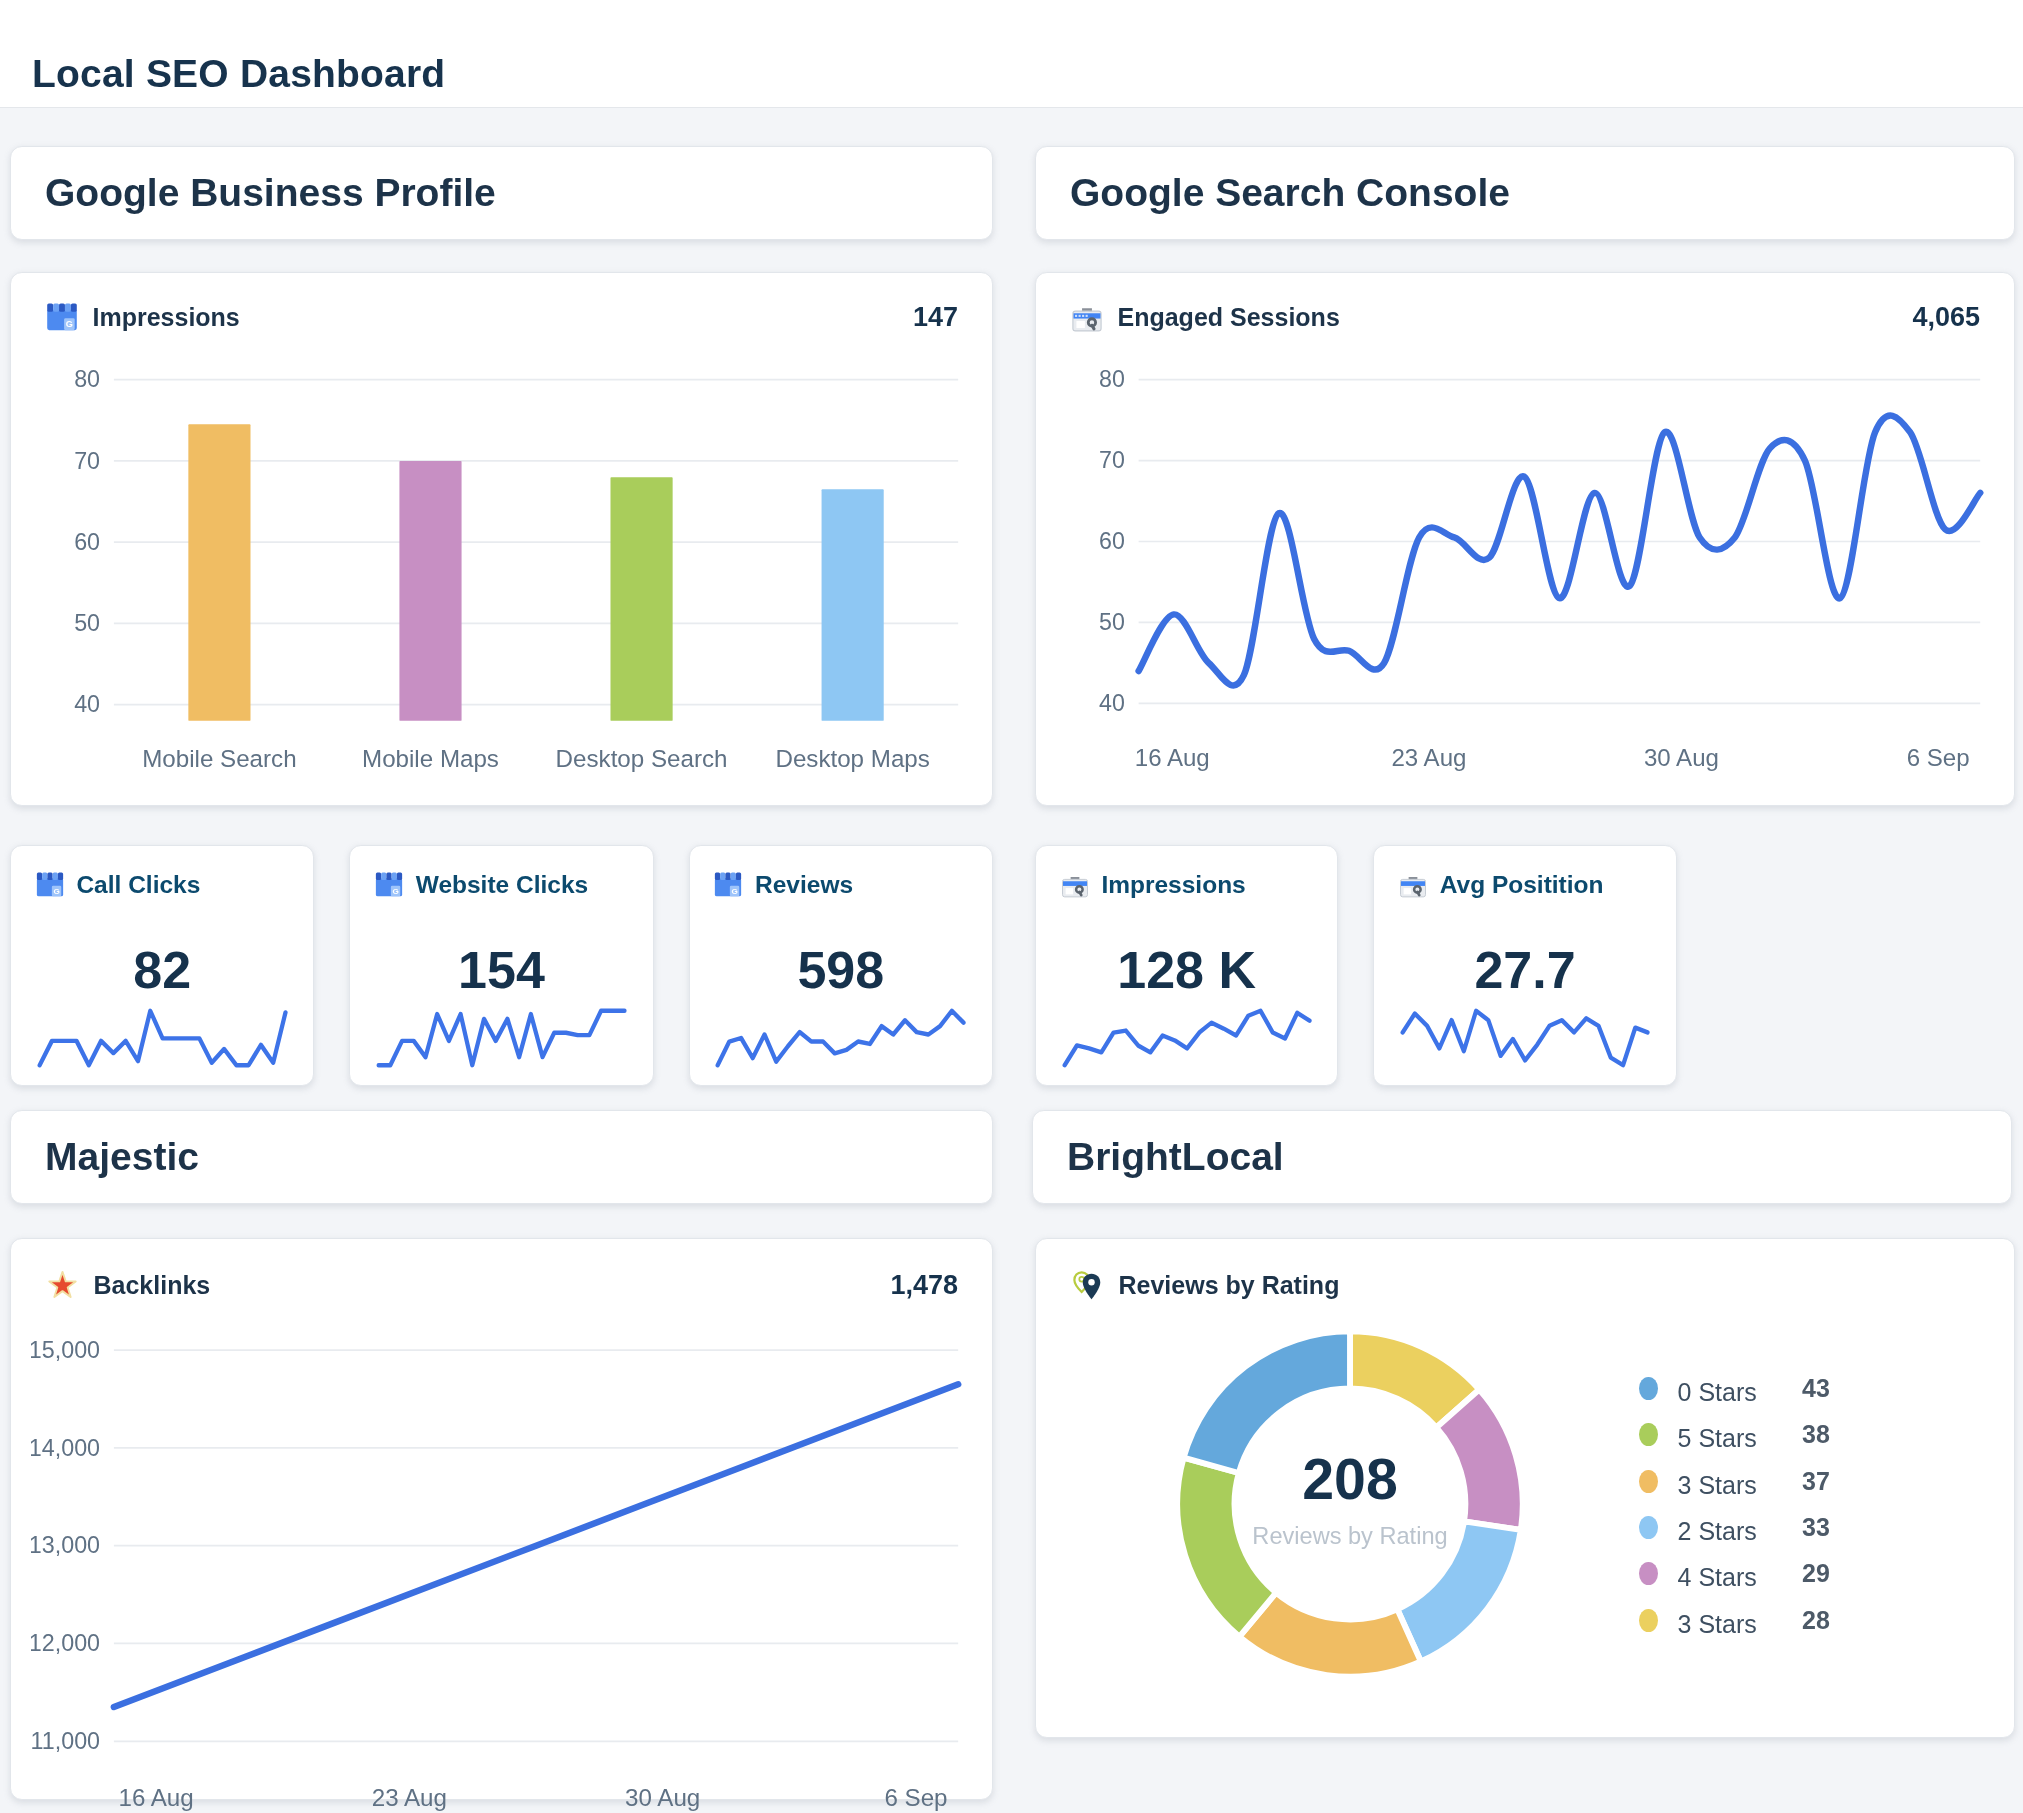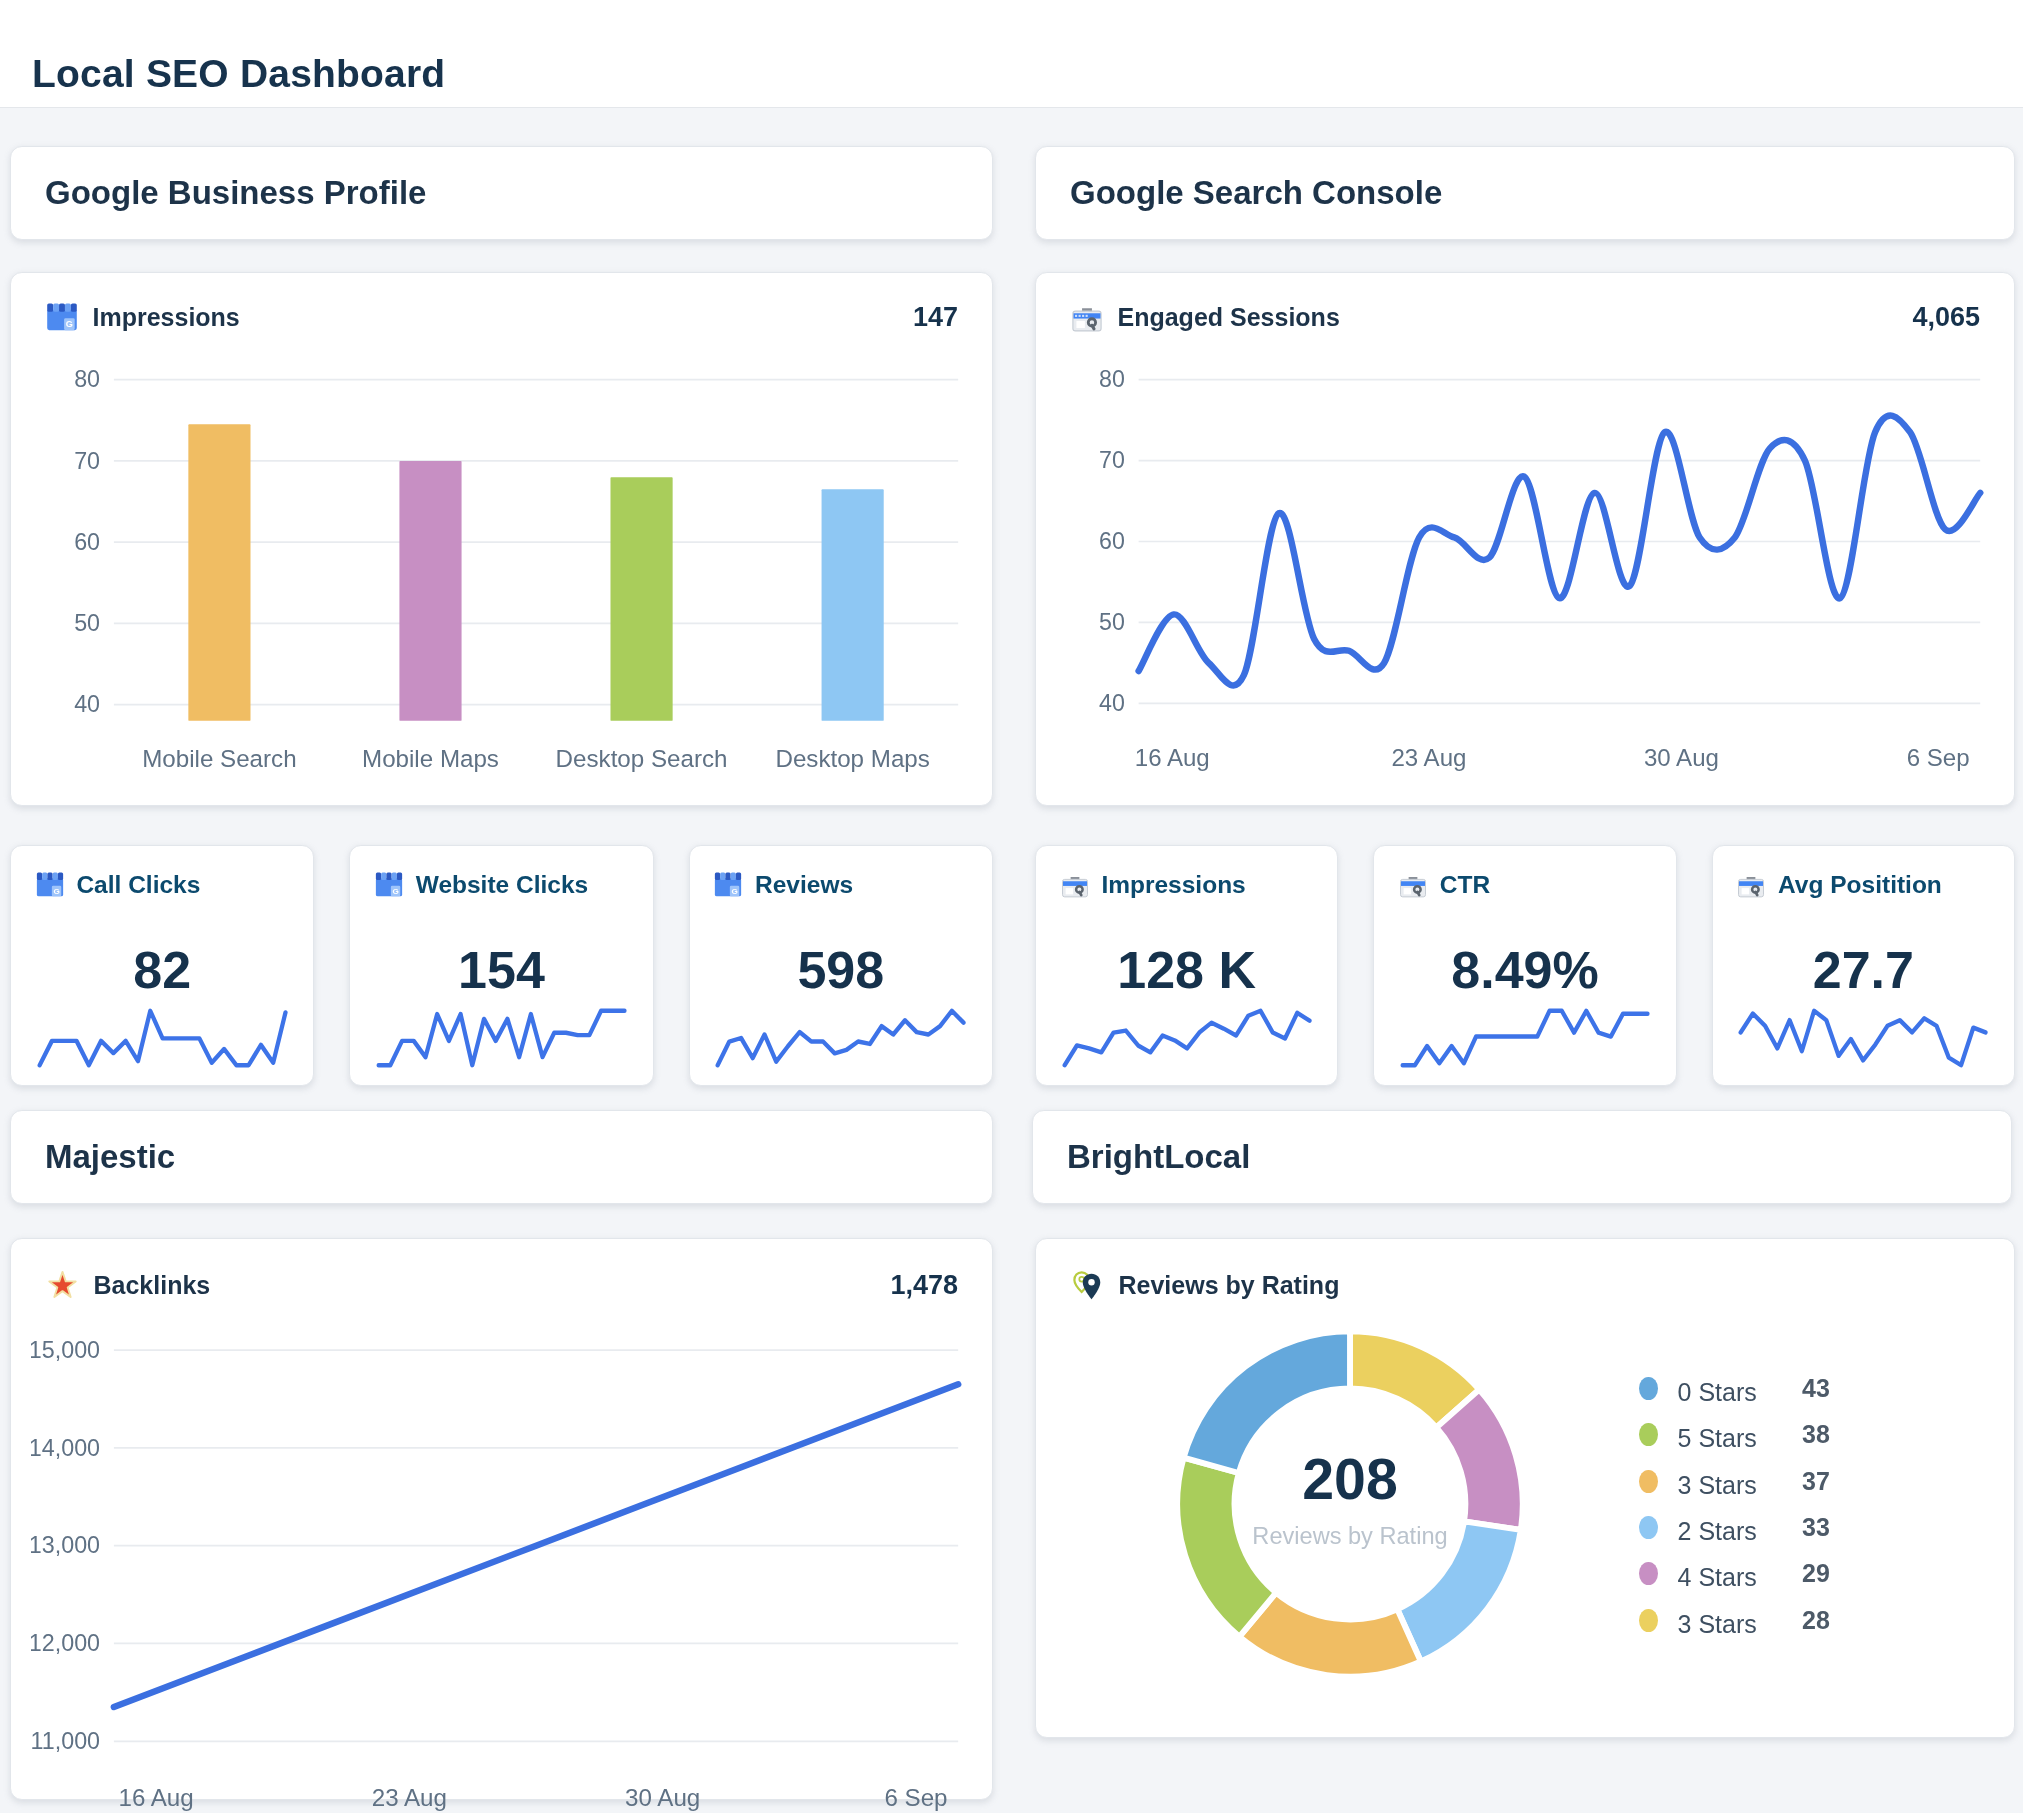--- a/index.html
+++ b/index.html
@@ -22,21 +22,21 @@
   .r4 { margin-top:24px;gap:39px; }
   .r5 { margin-top:34px; }
 
   .card {
     background:#ffffff; border:1.7px solid #e2e6eb; border-radius:11.8px;
     box-shadow:0 2.5px 5.9px rgba(130,140,155,.22);
   }
   .section-card {
     height:94px; display:flex; align-items:center; padding:0 34px;
   }
-  .section-card .section-title { font-size:33px; font-weight:700; color:#1d3349; }
+  .section-card .section-title { font-size:39px; font-weight:700; color:#1d3349; }
 
   .chart-card { position:relative; }
   .chart-card.h-top { height:534px; }
   .chart-card.h-backlinks { height:562px; }
   .chart-card.h-donut { height:500px; }
 
   .card-head {
     display:flex; align-items:center; gap:13.5px; padding:29px 34px 0 34px;
   }
   .card-head .card-label { font-size:25px; font-weight:600; color:#1d3349; }
@@ -272,41 +272,20 @@
           <span class="icon">
             <svg width="30" height="28" viewBox="0 0 48 44">
                 <path d="M17 9 h14 v7 h-4.5 v-3 h-5 v3 H17 z" fill="#8a9099"></path>
                 <rect x="4" y="13" width="40" height="28" rx="3.5" fill="#e9ecf0" stroke="#c6ccd4" stroke-width="1.6"></rect>
                 <rect x="4.8" y="16" width="38.4" height="7.5" fill="#4285f4"></rect>
                 <rect x="9" y="27" width="12" height="10" fill="#ffffff"></rect>
                 <circle cx="31" cy="29" r="5.2" fill="none" stroke="#5b646e" stroke-width="4"></circle>
                 <rect x="29" y="31" width="4.4" height="10" rx="2" fill="#5b646e" transform="rotate(-28 31 33)"></rect>
               </svg>
           </span>
-          <span class="card-label">CTR</span>
-        </div>
-        <div class="kpi-value">8.49%</div>
-        <div class="spark">
-            <svg viewBox="0 0 330 80" preserveAspectRatio="none">
-              <polyline points="6.0,74.0 21.9,74.0 37.8,50.1 53.7,71.6 69.6,50.1 85.5,71.6 101.4,38.2 117.3,38.2 133.2,38.2 149.1,38.2 165.0,38.2 180.9,38.2 196.8,6.0 212.7,6.0 228.6,33.4 244.5,6.0 260.4,33.4 276.3,38.2 292.2,9.6 308.1,9.6 324.0,9.6" fill="none" stroke="#3d73e8" stroke-width="5.5" stroke-linecap="round" stroke-linejoin="round"></polyline>
-            </svg>
-          </div>
-      </div>
-      <div class="card kpi-card">
-        <div class="kpi-head">
-          <span class="icon">
-            <svg width="30" height="28" viewBox="0 0 48 44">
-                <path d="M17 9 h14 v7 h-4.5 v-3 h-5 v3 H17 z" fill="#8a9099"></path>
-                <rect x="4" y="13" width="40" height="28" rx="3.5" fill="#e9ecf0" stroke="#c6ccd4" stroke-width="1.6"></rect>
-                <rect x="4.8" y="16" width="38.4" height="7.5" fill="#4285f4"></rect>
-                <rect x="9" y="27" width="12" height="10" fill="#ffffff"></rect>
-                <circle cx="31" cy="29" r="5.2" fill="none" stroke="#5b646e" stroke-width="4"></circle>
-                <rect x="29" y="31" width="4.4" height="10" rx="2" fill="#5b646e" transform="rotate(-28 31 33)"></rect>
-              </svg>
-          </span>
           <span class="card-label">Avg Positition</span>
         </div>
         <div class="kpi-value">27.7</div>
         <div class="spark">
             <svg viewBox="0 0 330 80" preserveAspectRatio="none">
               <polyline points="6.0,33.0 21.9,9.5 37.8,24.8 53.7,52.9 69.6,17.7 85.5,56.4 101.4,6.0 117.3,17.7 133.2,62.3 149.1,41.2 165.0,68.1 180.9,48.2 196.8,24.8 212.7,17.7 228.6,33.0 244.5,15.4 260.4,24.8 276.3,64.6 292.2,74.0 308.1,27.1 324.0,33.0" fill="none" stroke="#3d73e8" stroke-width="5.5" stroke-linecap="round" stroke-linejoin="round"></polyline>
             </svg>
           </div>
       </div>
     </div>

